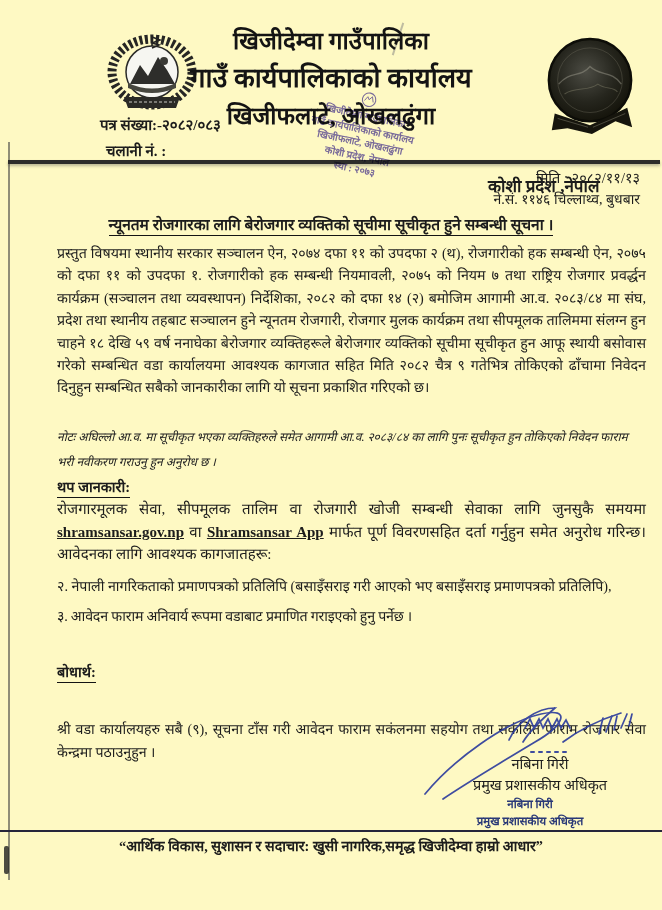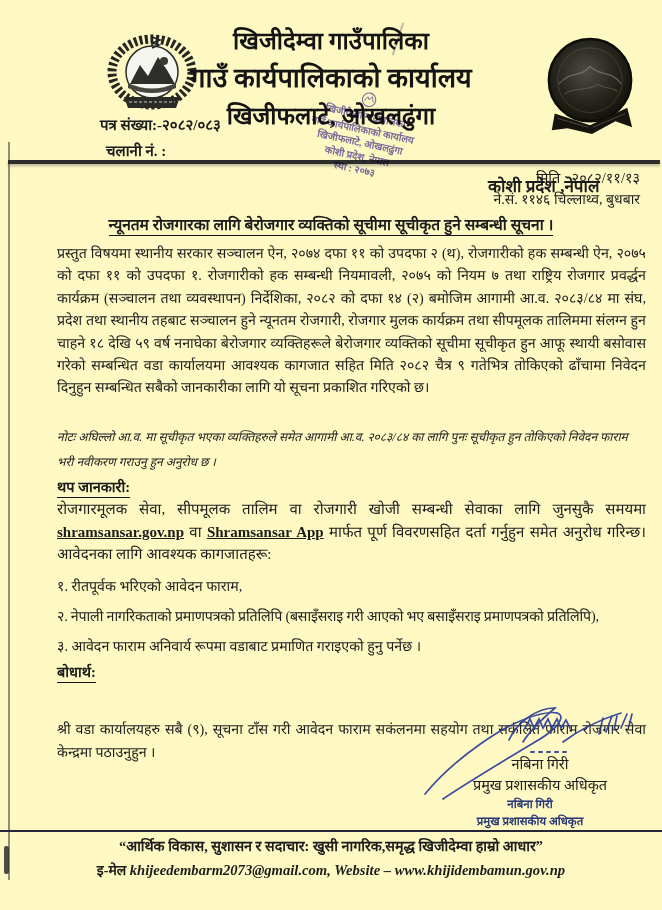--- a/index.html
+++ b/index.html
@@ -145,21 +145,20 @@
     <span>न्यूनतम रोजगारका लागि बेरोजगार व्यक्तिको सूचीमा सूचीकृत हुने सम्बन्धी सूचना ।</span>
   </div>
 
   <div class="body-text">प्रस्तुत विषयमा स्थानीय सरकार सञ्चालन ऐन, २०७४ दफा ११ को उपदफा २ (थ), रोजगारीको हक सम्बन्धी ऐन, २०७५ को दफा ११ को उपदफा १. रोजगारीको हक सम्बन्धी नियमावली, २०७५ को नियम ७ तथा राष्ट्रिय रोजगार प्रवर्द्धन कार्यक्रम (सञ्चालन तथा व्यवस्थापन) निर्देशिका, २०८२ को दफा १४ (२) बमोजिम आगामी आ.व. २०८३/८४ मा संघ, प्रदेश तथा स्थानीय तहबाट सञ्चालन हुने न्यूनतम रोजगारी, रोजगार मुलक कार्यक्रम तथा सीपमूलक तालिममा संलग्न हुन चाहने १८ देखि ५९ वर्ष ननाघेका बेरोजगार व्यक्तिहरूले बेरोजगार व्यक्तिको सूचीमा सूचीकृत हुन आफू स्थायी बसोवास गरेको सम्बन्धित वडा कार्यालयमा आवश्यक कागजात सहित मिति २०८२ चैत्र ९ गतेभित्र तोकिएको ढाँचामा निवेदन दिनुहुन सम्बन्धित सबैको जानकारीका लागि यो सूचना प्रकाशित गरिएको छ।</div>
   <div class="note-text">नोटः अघिल्लो आ.व. मा सूचीकृत भएका व्यक्तिहरुले समेत आगामी आ.व. २०८३/८४ का लागि पुनः सूचीकृत हुन तोकिएको निवेदन फाराम भरी नवीकरण गराउनु हुन अनुरोध छ ।</div>
 
   <div class="thap-head">थप जानकारी:</div>
   <div class="thap-para"><span>रोजगारमूलक सेवा, सीपमूलक तालिम वा रोजगारी खोजी सम्बन्धी सेवाका लागि जुनसुकै समयमा </span><span class="link">shramsansar.gov.np</span><span> वा </span><span class="link">Shramsansar App</span><span> मार्फत पूर्ण विवरणसहित दर्ता गर्नुहुन समेत अनुरोध गरिन्छ। आवेदनका लागि आवश्यक कागजातहरू:</span></div>
 
   <div class="doc-list">
-    <div class="doc-item">१. रीतपूर्वक भरिएको आवेदन फाराम,</div>
     <div class="doc-item">२. नेपाली नागरिकताको प्रमाणपत्रको प्रतिलिपि (बसाइँसराइ गरी आएको भए बसाइँसराइ प्रमाणपत्रको प्रतिलिपि),</div>
     <div class="doc-item">३. आवेदन फाराम अनिवार्य रूपमा वडाबाट प्रमाणित गराइएको हुनु पर्नेछ ।</div>
   </div>
 
   <div class="bodh-head">बोधार्थ:</div>
   <div class="bodh-text">श्री वडा कार्यालयहरु सबै (९), सूचना टाँस गरी आवेदन फाराम सकंलनमा सहयोग तथा सकंलित फाराम रोजगार सेवा केन्द्रमा पठाउनुहुन ।</div>
 
   <svg class="sig-svg" viewBox="0 0 238 106">
     <g fill="none" stroke="#2a3a9c" stroke-width="1.7" stroke-linecap="round" opacity=".9">
       <path d="M12,96 C40,62 92,24 128,16 C160,9 150,28 122,44 C92,62 52,86 30,101"></path>
@@ -176,18 +175,14 @@
     <div class="sig-desig">प्रमुख प्रशासकीय अधिकृत</div>
   </div>
 
   <div class="officer-stamp">
     <div class="o-name">नबिना गिरी</div>
     <span class="o-desig">प्रमुख प्रशासकीय अधिकृत</span>
   </div>
 
   <div class="footer-line"></div>
   <div class="motto">“आर्थिक विकास, सुशासन र सदाचार: खुसी नागरिक,समृद्ध खिजीदेम्वा हाम्रो आधार”</div>
-  <div class="email-line">
-    <span class="email-prefix">इ-मेल</span>
-    <span class="email-rest">khijeedembarm2073@gmail.com, Website – www.khijidembamun.gov.np</span>
-  </div>
 
 </div>
 
 </body></html>

